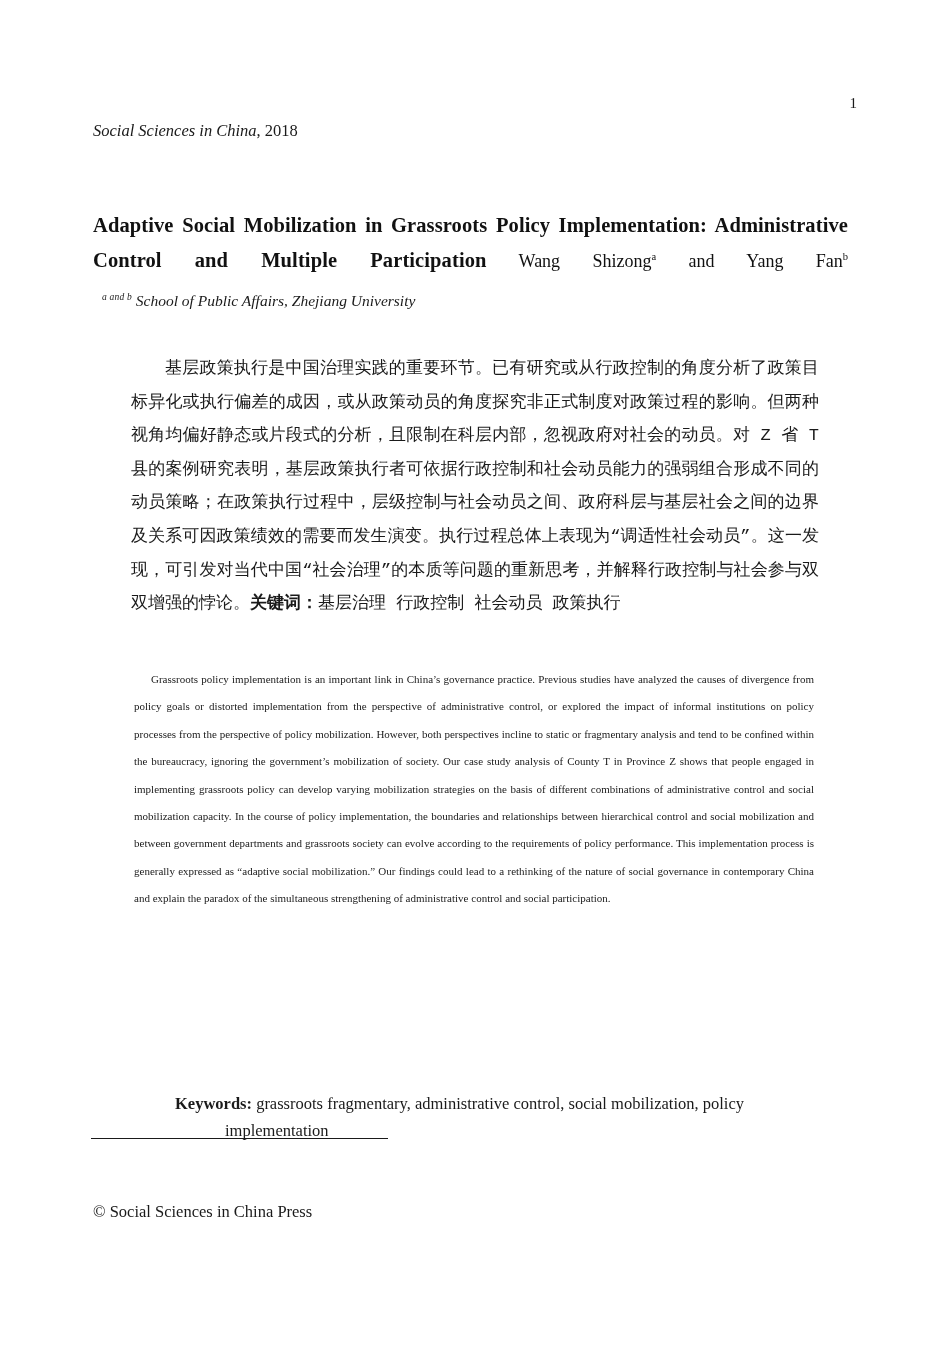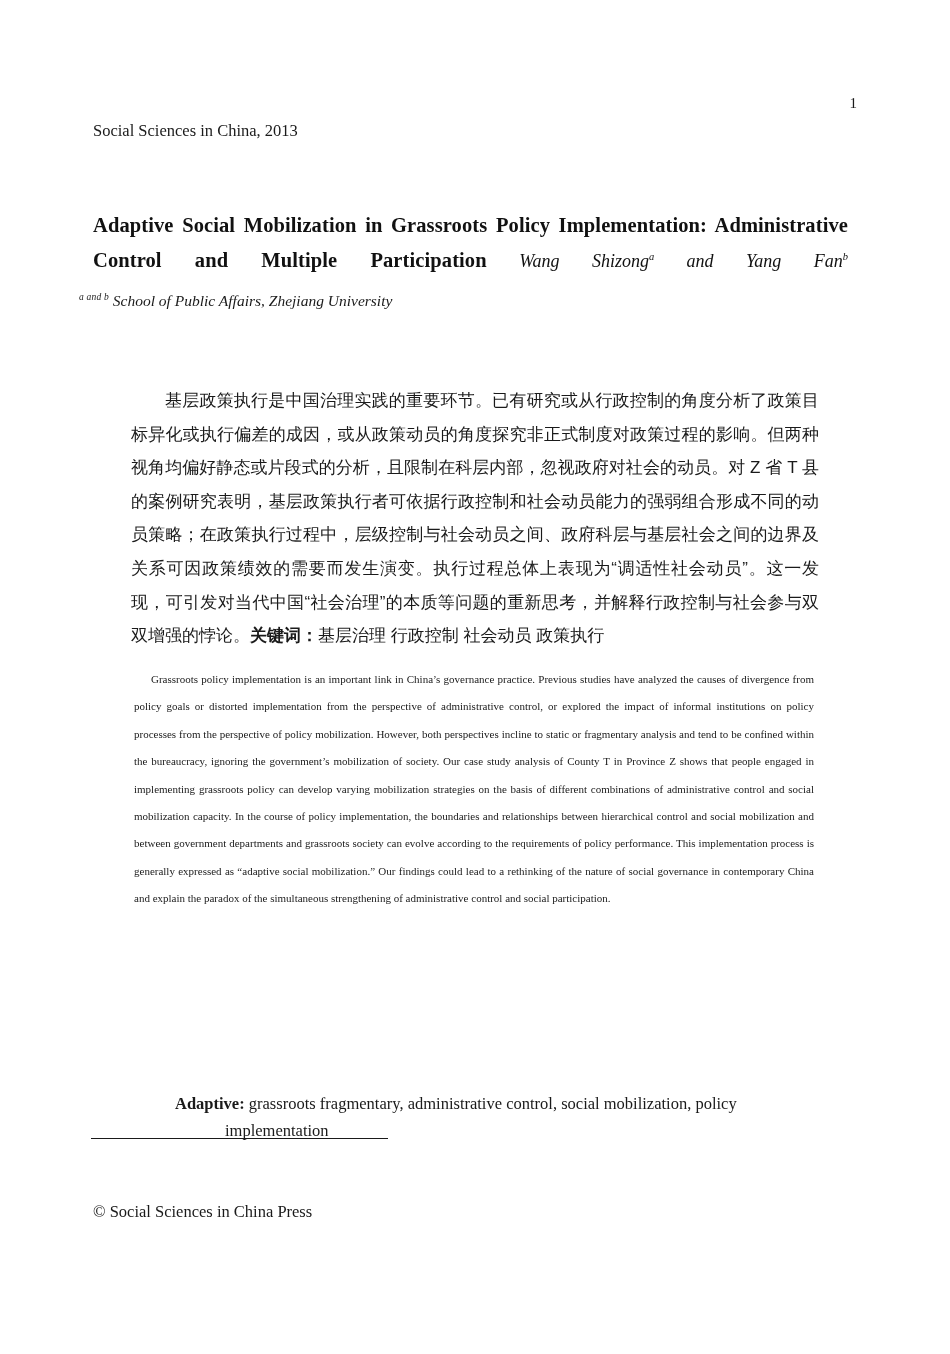--- a/index.html
+++ b/index.html
@@ -40,20 +40,21 @@
   .masthead {
     position: absolute;
     top: 118px;
     left: 93px;
     width: 700px;
     font-size: 16.5px;
     line-height: 25px;
     color: #1a1a1a;
   }
   .masthead .journal-name {
+    font-style: italic;
   }
 
   
   .title-block {
     position: absolute;
     top: 208px;
     left: 93px;
     width: 755px;
   }
   .article-title {
@@ -63,61 +64,59 @@
     line-height: 35px;
     text-align: justify;
     text-align-last: justify;
     color: #111111;
     letter-spacing: 0.1px;
   }
   .article-title .authors {
     font-weight: normal;
     font-size: 18px;
     letter-spacing: 0;
-    font-style: italic;
   }
   .article-title .authors sup {
     font-size: 10.5px;
     vertical-align: super;
     line-height: 0;
   }
 
   .affiliation {
     position: absolute;
     top: 291px;
-    left: 79px;
+    left: 102px;
     width: 700px;
     font-size: 15.5px;
     font-style: italic;
     line-height: 20px;
     color: #1a1a1a;
   }
   .affiliation .aff-marker {
     font-size: 9.5px;
     font-style: italic;
     vertical-align: super;
     line-height: 0;
     letter-spacing: 0.2px;
   }
 
   
   .abstract-zh {
     position: absolute;
     top: 352px;
     left: 131px;
     width: 688px;
-    font-family: Liberation Sans, sans-serif;
+    font-family: Liberation Mono, monospace;
     font-size: 17px;
     line-height: 33.6px;
     text-align: justify;
     text-align-last: left;
     text-justify: inter-ideograph;
     color: #1a1a1a;
     text-indent: 34px;
-    margin-top: 32px;
   }
   .abstract-zh .kw-label {
     font-weight: bold;
   }
 
   
   .abstract-en {
     position: absolute;
     top: 666px;
     left: 134px;
@@ -169,32 +168,32 @@
   }
 </style>
 </head>
 <body>
 
 <div class="page">
 
   <div class="folio">1</div>
 
   <div class="masthead">
-    <div><span class="journal-name">Social Sciences in China</span><span>, 2013</span></div>
+    <div><span class="journal-name">Social Sciences in China</span><span>, 2018</span></div>
   </div>
 
   <div class="title-block">
     <h1 class="article-title"><span>Adaptive Social Mobilization in Grassroots Policy Implementation: Administrative Control and Multiple Participation</span><span class="authors"> <span>Wang Shizong</span><sup>a</sup><span> and Yang Fan</span><sup>b</sup></span></h1>
   </div>
 
   <div class="affiliation"><span class="aff-marker">a and b</span> <span>School of Public Affairs, Zhejiang University</span></div>
 
   <div class="abstract-zh"><span>基层政策执行是中国治理实践的重要环节。已有研究或从行政控制的角度分析了政策目标异化或执行偏差的成因，或从政策动员的角度探究非正式制度对政策过程的影响。但两种视角均偏好静态或片段式的分析，且限制在科层内部，忽视政府对社会的动员。对 Z 省 T 县的案例研究表明，基层政策执行者可依据行政控制和社会动员能力的强弱组合形成不同的动员策略；在政策执行过程中，层级控制与社会动员之间、政府科层与基层社会之间的边界及关系可因政策绩效的需要而发生演变。执行过程总体上表现为“调适性社会动员”。这一发现，可引发对当代中国“社会治理”的本质等问题的重新思考，并解释行政控制与社会参与双双增强的悖论。</span><span class="kw-label">关键词：</span><span>基层治理  行政控制  社会动员  政策执行</span></div>
 
   <div class="abstract-en">Grassroots policy implementation is an important link in China’s governance practice. Previous studies have analyzed the causes of divergence from policy goals or distorted implementation from the perspective of administrative control, or explored the impact of informal institutions on policy processes from the perspective of policy mobilization. However, both perspectives incline to static or fragmentary analysis and tend to be confined within the bureaucracy, ignoring the government’s mobilization of society. Our case study analysis of County T in Province Z shows that people engaged in implementing grassroots policy can develop varying mobilization strategies on the basis of different combinations of administrative control and social mobilization capacity. In the course of policy implementation, the boundaries and relationships between hierarchical control and social mobilization and between government departments and grassroots society can evolve according to the requirements of policy performance. This implementation process is generally expressed as “adaptive social mobilization.” Our findings could lead to a rethinking of the nature of social governance in contemporary China and explain the paradox of the simultaneous strengthening of administrative control and social participation.</div>
 
-  <div class="keywords-en"><span class="kw-label">Adaptive:</span><span> grassroots fragmentary, administrative control, social mobilization, policy implementation</span></div>
+  <div class="keywords-en"><span class="kw-label">Keywords:</span><span> grassroots fragmentary, administrative control, social mobilization, policy implementation</span></div>
 
   <div class="footnote-rule"></div>
 
   <div class="copyright">© Social Sciences in China Press</div>
 
 </div>
 
 </body></html>

